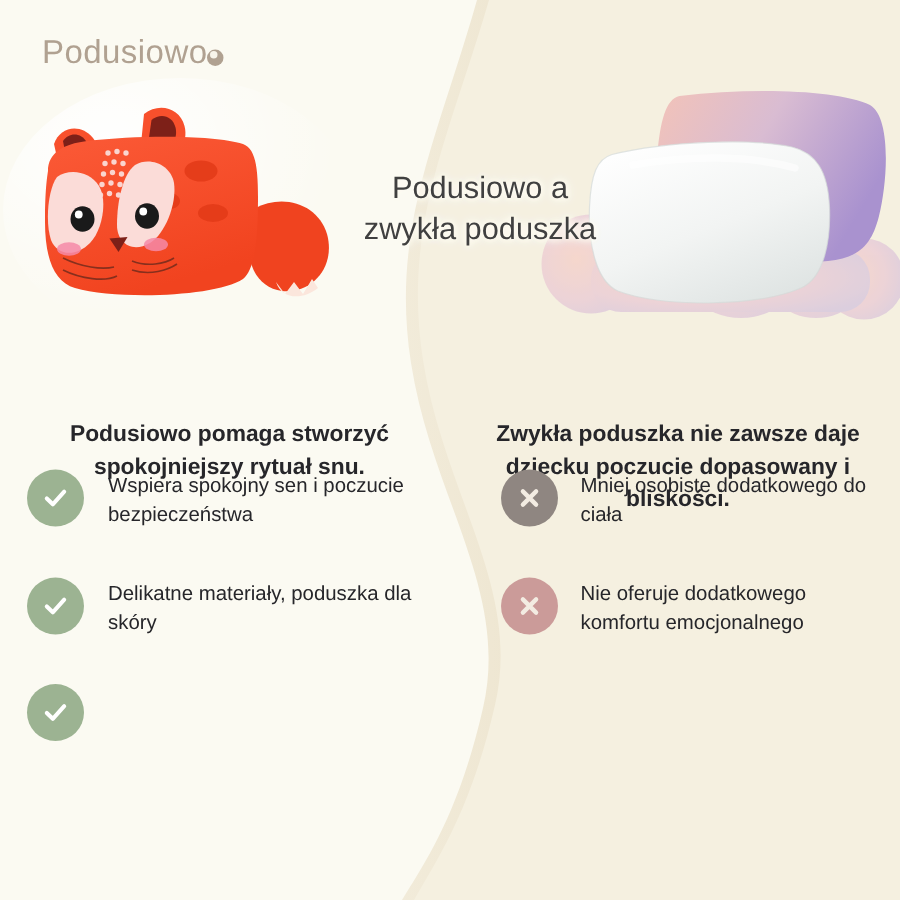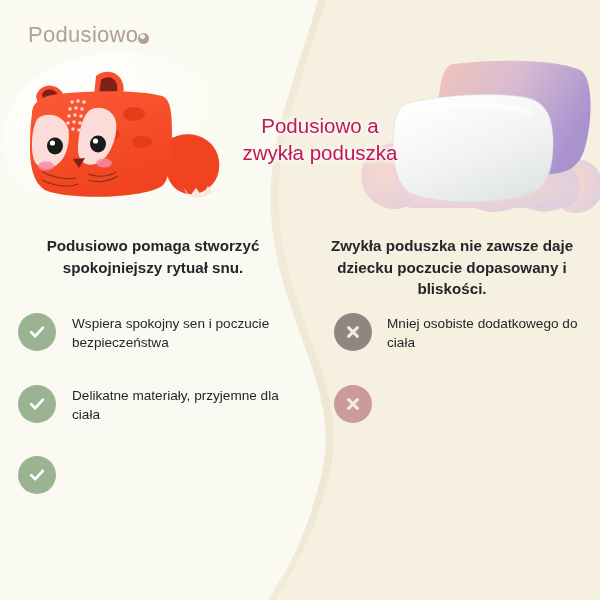--- a/index.html
+++ b/index.html
@@ -69,21 +69,21 @@
   }
 
   
   .hero-title {
     position: absolute;
     left: 234px;
     top: 112px;
     width: 172px;
     font-size: 20.5px;
     line-height: 1.33;
-    color: #be185d;
+    color: #404040;
     text-align: center;
     font-weight: 400;
     text-shadow:
        0 0 4px #fdfbf2, 0 0 4px #fdfbf2,
        0 0 7px #fdfbf2, 0 0 9px #fdfbf2;
     z-index: 6;
   }
 
   
   .fox-wrap {
@@ -106,20 +106,21 @@
   }
 
   
   .col-heading {
     position: absolute;
     color: #26262a;
     font-weight: 700;
     font-size: 15.2px;
     line-height: 1.42;
     text-align: center;
+    margin-top: 44px;
   }
   .col-heading.left  { left: 8px;   top: 235px; width: 290px; }
   .col-heading.right { left: 312px; top: 235px; width: 280px; }
 
   
   .bullets {
     position: absolute;
     top: 312px;
   }
   .bullets.left  { left: 18px;  width: 280px; }
@@ -311,21 +312,21 @@
       </span>
       <span class="bullet-text">Wspiera spokojny sen i poczucie bezpieczeństwa</span>
     </div>
 
     <div class="bullet">
       <span class="bullet-icon" style="background:#9cb392">
         <svg class="check-ico" width="20" height="20" viewBox="0 0 20 20">
           <path d="M4.2 10.3 L8.2 14.2 L15.8 5.8" fill="none" stroke="#ffffff" stroke-width="2.7" stroke-linecap="round" stroke-linejoin="round"></path>
         </svg>
       </span>
-      <span class="bullet-text">Delikatne materiały, przyjemne dla ciała</span>
+      <span class="bullet-text">Delikatne materiały, poduszka dla skóry</span>
     </div>
 
     <div class="bullet">
       <span class="bullet-icon" style="background:#9cb392">
         <svg class="check-ico" width="20" height="20" viewBox="0 0 20 20">
           <path d="M4.2 10.3 L8.2 14.2 L15.8 5.8" fill="none" stroke="#ffffff" stroke-width="2.7" stroke-linecap="round" stroke-linejoin="round"></path>
         </svg>
       </span>
     </div>
 
@@ -342,17 +343,18 @@
       <span class="bullet-text">Mniej osobiste dodatkowego do ciała</span>
     </div>
 
 
     <div class="bullet">
       <span class="bullet-icon" style="background:#cb9b99">
         <svg class="cross-ico" width="20" height="20" viewBox="0 0 20 20">
           <path d="M5.6 5.6 L14.4 14.4 M14.4 5.6 L5.6 14.4" fill="none" stroke="#f3ece2" stroke-width="2.9" stroke-linecap="round"></path>
         </svg>
       </span>
+      <span class="bullet-text">Nie oferuje dodatkowego komfortu emocjonalnego</span>
     </div>
 
   </div>
 
 </div>
 
 </body></html>

